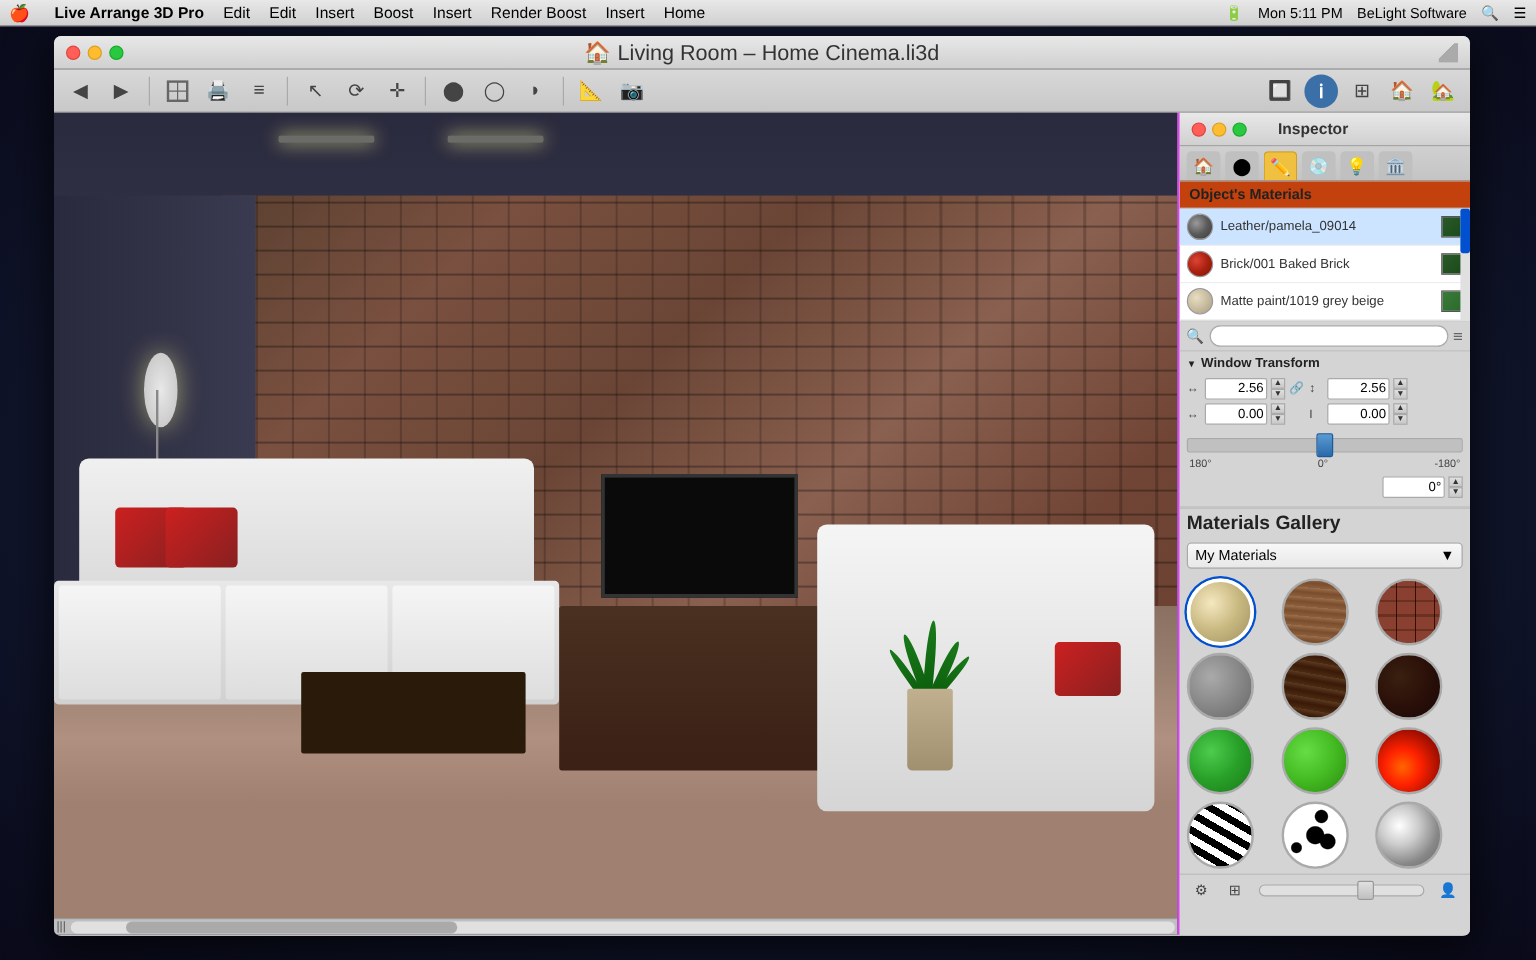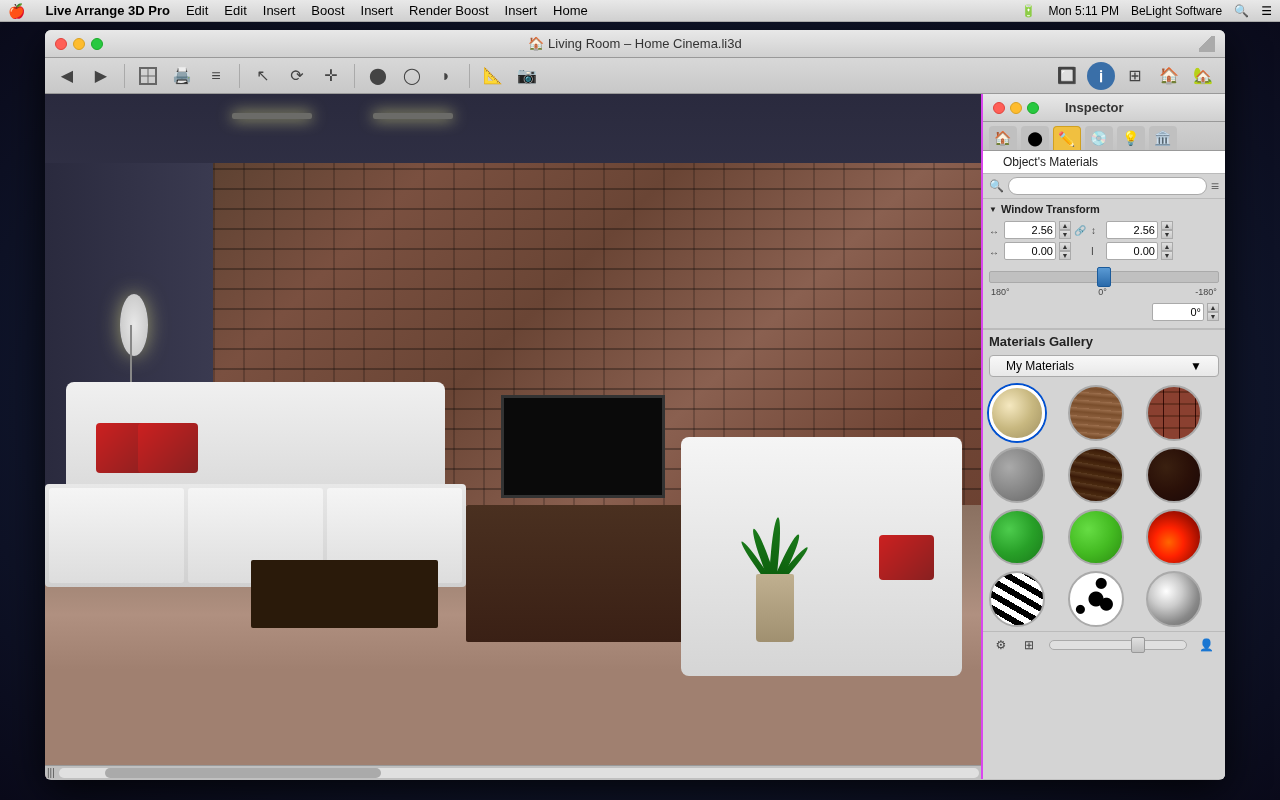--- a/index.html
+++ b/index.html
@@ -74,21 +74,21 @@
       gap: 6px;
       align-items: center;
     }
     .btn-close { width: 12px; height: 12px; border-radius: 50%; background: #ff5f57; border: 1px solid #e0443e; }
     .btn-min { width: 12px; height: 12px; border-radius: 50%; background: #febc2e; border: 1px solid #d9a123; }
     .btn-max { width: 12px; height: 12px; border-radius: 50%; background: #28c840; border: 1px solid #1aab29; }
     .window-title {
       position: absolute;
       left: 50%;
       transform: translateX(-50%);
-      font-size: 13px;
+      font-size: 18px;
       font-weight: 500;
       color: #333;
       white-space: nowrap;
     }
 
     
     .toolbar {
       height: 36px;
       background: linear-gradient(to bottom, #d8d8d8, #c8c8c8);
       display: flex;
@@ -431,25 +431,25 @@
     .inspector-content {
       flex: 1;
       overflow-y: auto;
       padding: 0;
       background: #d4d4d4;
     }
 
     .section-header {
       display: flex;
       align-items: center;
-      padding: 4px 20px;
+      padding: 4px 8px;
       font-size: 12px;
-      font-weight: 400;
+      font-weight: 700;
       color: #222;
-      background: #ffffff;
+      background: #c2410c;
       border-bottom: 1px solid #bbb;
     }
 
     .materials-list {
       background: #fff;
       border-bottom: 1px solid #bbb;
       position: relative;
     }
     .material-item {
       display: flex;
@@ -616,33 +616,33 @@
 
     
     .gallery-section {
       padding: 4px 6px;
       background: #d4d4d4;
       border-top: 1px solid #bbb;
     }
     .gallery-header {
       display: flex;
       align-items: center;
-      font-size: 13px;
+      font-size: 16px;
       font-weight: 600;
       color: #222;
       margin-bottom: 6px;
     }
     .gallery-dropdown {
       width: 100%;
       height: 22px;
       background: linear-gradient(to bottom, #f8f8f8, #e8e8e8);
       border: 1px solid #aaa;
       border-radius: 4px;
       font-size: 12px;
-      padding: 0 16px;
+      padding: 0 6px;
       display: flex;
       align-items: center;
       justify-content: space-between;
       cursor: pointer;
       margin-bottom: 8px;
     }
     .gallery-grid {
       display: grid;
       grid-template-columns: repeat(3, 1fr);
       gap: 6px;
@@ -918,20 +918,43 @@
         <div class="inspector-tab">💿</div>
         <div class="inspector-tab">💡</div>
         <div class="inspector-tab">🏛️</div>
       </div>
 
       <div class="inspector-content">
 
         <div class="section-header">
           <span>Object's Materials</span>
         </div>
+        <div class="materials-list">
+
+          <div class="material-item">
+            <div class="material-swatch" style="background: radial-gradient(circle at 35% 35%, #9a9a9a, #5a5a5a, #3a3a3a);"></div>
+            <span class="material-name">Leather/pamela_09014</span>
+            <div class="material-icon" style="background: linear-gradient(135deg, #2a5a2a, #1a4a1a); width:18px; height:18px; border:1px solid #555;"></div>
+          </div>
+
+          <div class="material-item">
+            <div class="material-swatch" style="background: radial-gradient(circle at 35% 35%, #dd4433, #aa2211, #881100);"></div>
+            <span class="material-name">Brick/001 Baked Brick</span>
+            <div class="material-icon" style="background: linear-gradient(135deg, #2a5a2a, #1a4a1a); width:18px; height:18px; border:1px solid #555;"></div>
+          </div>
+
+          <div class="material-item">
+            <div class="material-swatch" style="background: radial-gradient(circle at 35% 35%, #e8ddc0, #c8bda0, #a89d80);"></div>
+            <span class="material-name">Matte paint/1019 grey beige</span>
+            <div class="material-icon" style="background: linear-gradient(135deg, #3a7a3a, #2a6a2a); width:18px; height:18px; border:1px solid #555;"></div>
+          </div>
+          <div class="materials-scrollbar">
+            <div class="materials-scroll-thumb"></div>
+          </div>
+        </div>
 
         <div class="search-bar">
           <span class="search-icon-small">🔍</span>
           <div class="search-input-field"></div>
           <span class="search-menu-icon">≡</span>
         </div>
 
         <div class="texture-section">
           <div class="texture-header">
             <span style="font-size:8px;">▼</span>

